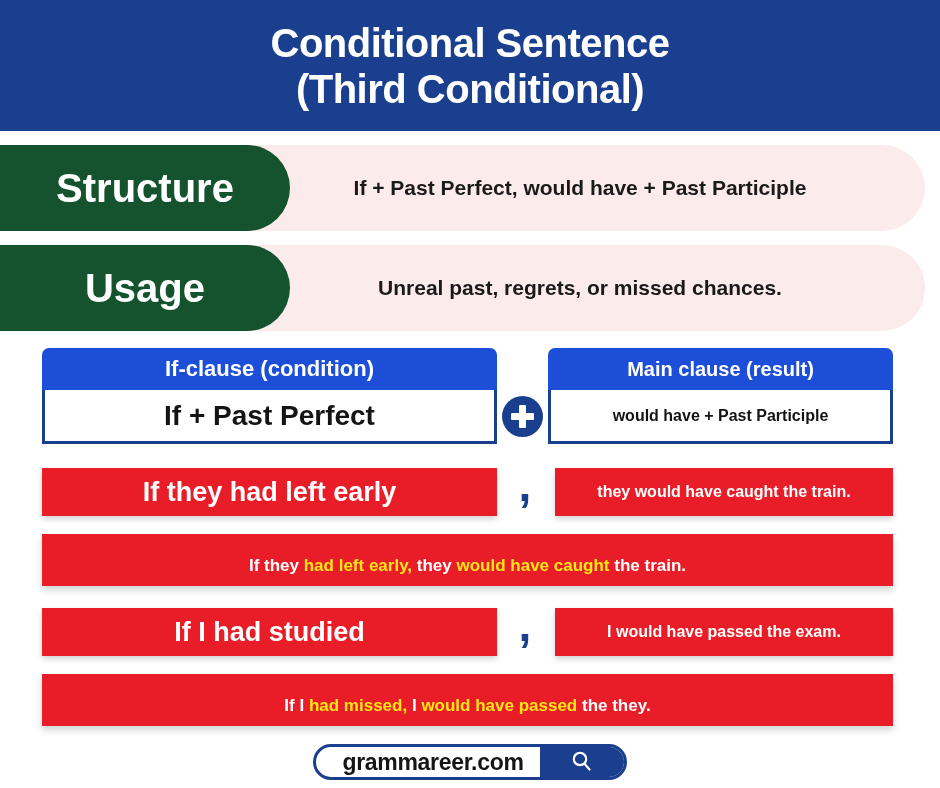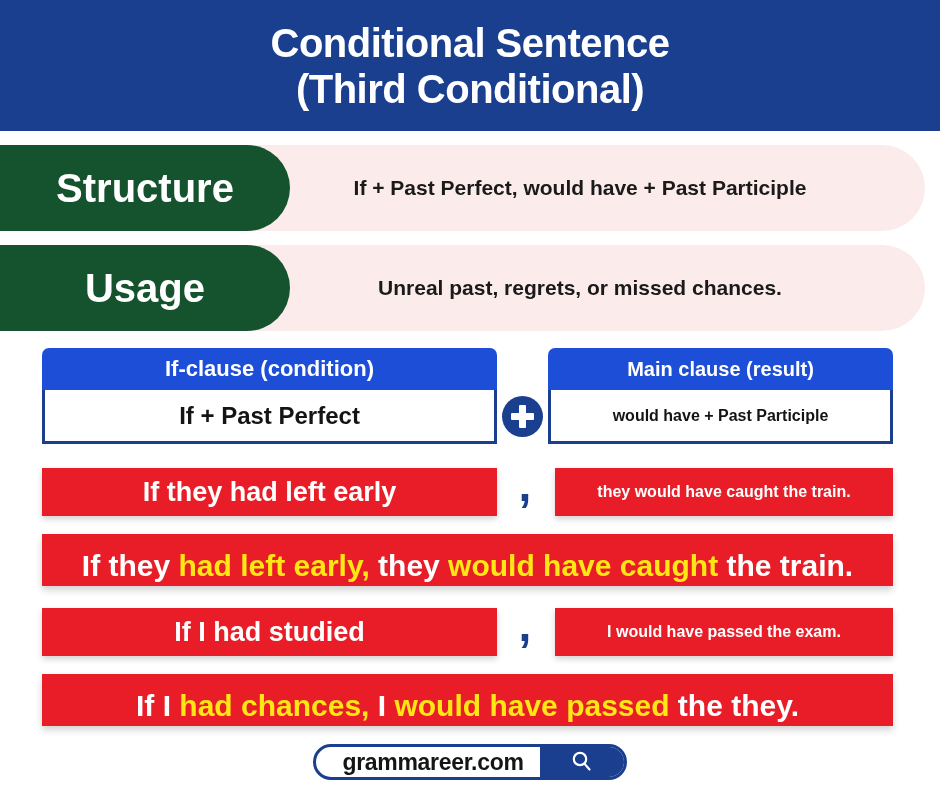--- a/index.html
+++ b/index.html
@@ -63,21 +63,21 @@
     display:flex; align-items:center; justify-content:center;
     color:#ffffff; font-weight:bold; font-size:22px;
   }
   .clause-card .card-body {
     height:54px; background:#ffffff;
     border:3px solid #1b3f8f; border-top:none;
     display:flex; align-items:center; justify-content:center;
     color:#141414; font-weight:bold;
   }
   #card-if { left:42px; width:455px; }
-  #card-if .card-body { font-size:24px; }
+  #card-if .card-body { font-size:28px; }
   #card-main { left:548px; width:345px; }
   #card-main .card-head { font-size:20px; }
   #card-main .card-body { font-size:16px; }
 
   .plus-circle {
     position:absolute; left:502px; top:396px;
     width:41px; height:41px; border-radius:50%;
     background:#1b3f8f;
     display:flex; align-items:center; justify-content:center;
   }
@@ -104,21 +104,21 @@
   #split-2 { top:608px; }
 
   
   .full-row {
     position:absolute; left:42px; height:52px; width:851px;
     background:#e81d27;
     display:flex; align-items:center; justify-content:center;
     box-shadow:0 4px 7px rgba(0,0,0,0.18);
   }
   .full-row .sentence {
-    color:#ffffff; font-weight:bold; font-size:30px; white-space:nowrap;margin-top:12px;
+    color:#ffffff; font-weight:bold; font-size:17px; white-space:nowrap;margin-top:12px;
   }
   .full-row .hl { color:#ffe615; }
   #full-1 { top:534px; }
   #full-2 { top:674px; }
 
   
   .footer-logo {
     position:absolute; left:313px; top:744px;
     width:314px; height:36px;
     border:3px solid #1b3f8f; border-radius:18px;
@@ -188,21 +188,21 @@
     <div class="sentence"><span>If they </span><span class="hl">had left early</span><span class="hl">,</span><span> they </span><span class="hl">would have caught</span><span> the train.</span></div>
   </div>
 
   <div class="split-row" id="split-2">
     <div class="left-bar">If I had studied</div>
     <div class="comma">,</div>
     <div class="right-bar">I would have passed the exam.</div>
   </div>
 
   <div class="full-row" id="full-2">
-    <div class="sentence"><span>If I </span><span class="hl">had chances</span><span class="hl">,</span><span> I </span><span class="hl">would have passed</span><span> the they.</span></div>
+    <div class="sentence"><span>If I </span><span class="hl">had missed</span><span class="hl">,</span><span> I </span><span class="hl">would have passed</span><span> the they.</span></div>
   </div>
 
   <div class="footer-logo">
     <div class="brand">grammareer.com</div>
     <div class="search-seg">
       <svg width="26" height="26" viewBox="0 0 26 26" aria-hidden="true">
         <circle cx="11" cy="10" r="6.2" fill="none" stroke="#ffffff" stroke-width="2.2"></circle>
         <line x1="15.4" y1="14.6" x2="20.5" y2="20.5" stroke="#ffffff" stroke-width="2.2" stroke-linecap="round"></line>
       </svg>
     </div>

